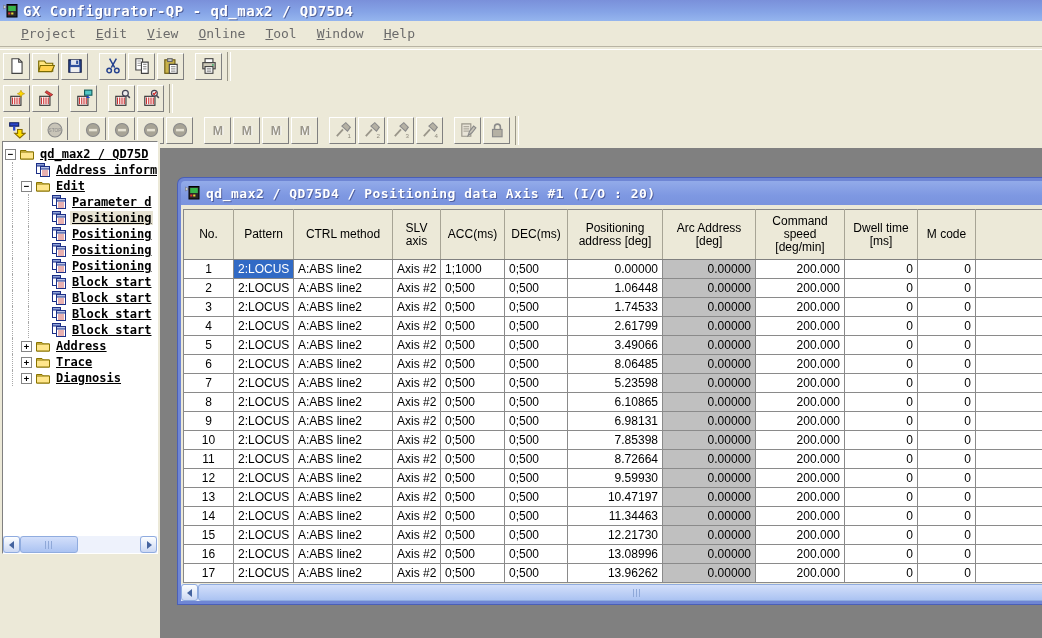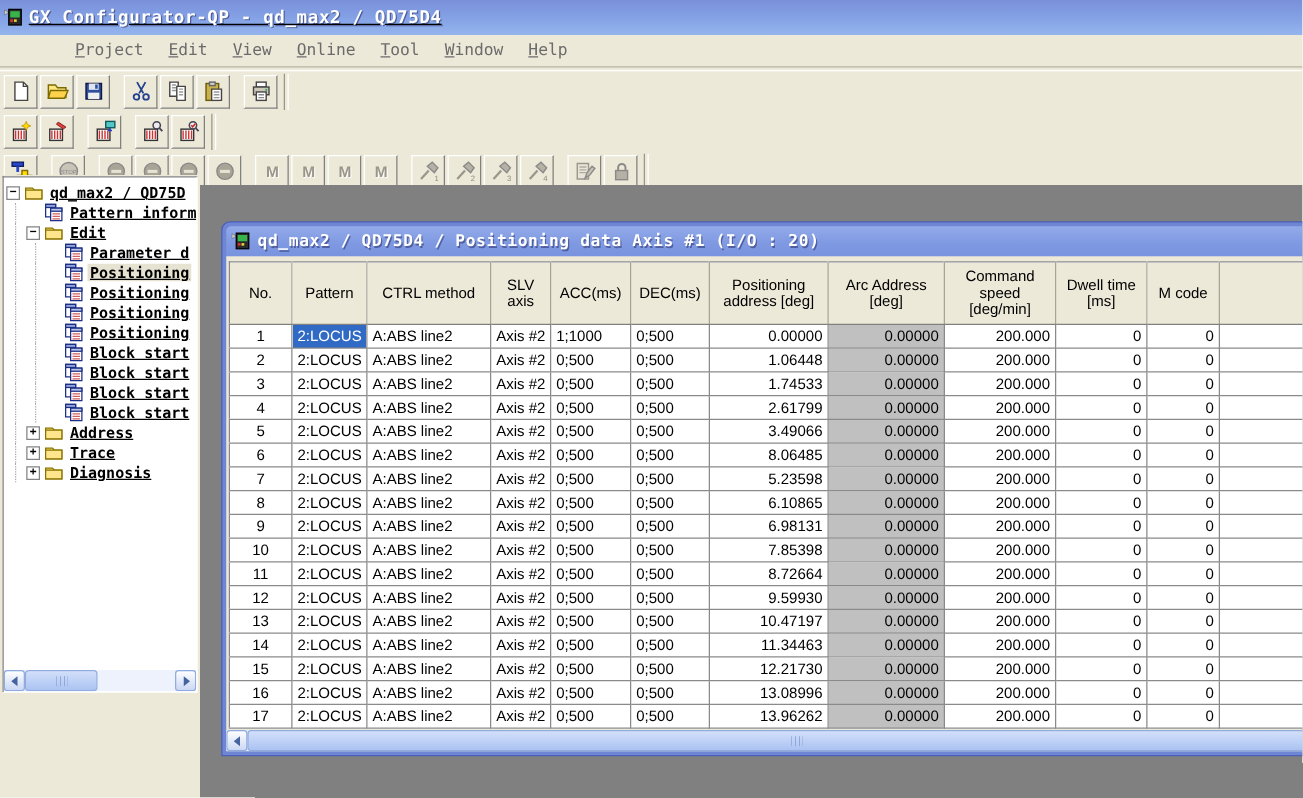--- a/index.html
+++ b/index.html
@@ -1,28 +1,28 @@
 <!DOCTYPE html>
 <html><head>
 <meta charset="utf-8">
 <style>
   html,body{margin:0;padding:0;}
   body{width:1042px;height:638px;overflow:hidden;position:relative;background:#ece9d8;
        font-family:"Liberation Sans","DejaVu Sans",sans-serif;}
 
   
-  #titlebar{height:28px;display:flex;align-items:center;padding-left:3px;gap:4px;
-    background:linear-gradient(180deg,#7a90da 0%,#85a3e6 55%,#95b5ee 100%);text-decoration:underline;}
+  #titlebar{height:21px;display:flex;align-items:center;padding-left:3px;gap:4px;
+    background:linear-gradient(180deg,#7a90da 0%,#85a3e6 55%,#95b5ee 100%);}
   .ticon{width:16px;height:16px;display:inline-flex;}
   .ticon svg{width:16px;height:16px;}
   .ttext{color:#fff;font:bold 14px "DejaVu Sans Mono","Liberation Mono",monospace;
     letter-spacing:.5px;text-shadow:1px 1px 0 rgba(10,10,60,.45);white-space:nowrap;}
 
   
-  #menubar{height:25px;display:flex;align-items:center;padding-left:11px;margin-left:39px;}
+  #menubar{height:25px;display:flex;align-items:center;padding-left:11px;}
   .menu-item{display:block;padding:2px 10px;color:#6b6b6b;
     font:13px "DejaVu Sans Mono","Liberation Mono",monospace;cursor:default;white-space:nowrap;}
   .menu-item::first-letter{text-decoration:underline;}
   .hgroove{height:2px;border-top:1px solid #b8b4a4;border-bottom:1px solid #fff;}
 
   
   .tb-band{height:32px;display:flex;align-items:center;padding-left:2px;}
   .tb-btn{width:27px;height:27px;margin:0 1px;padding:0;background:#ece9d8;
     border:1px solid;border-color:#fff #808080 #808080 #fff;
     display:flex;align-items:center;justify-content:center;cursor:default;}
@@ -342,21 +342,21 @@
           <span class="expander none"></span>
           <span class="tree-ico">
             <svg viewBox="0 0 16 16">
               <rect x="1.5" y="1.5" width="8" height="10" fill="#fff" stroke="#1c2f86"></rect>
               <rect x="1.5" y="1.5" width="8" height="2.5" fill="#8fa3d9" stroke="#1c2f86"></rect>
               <rect x="5.5" y="4.5" width="9" height="10" fill="#fff" stroke="#1c2f86"></rect>
               <rect x="5.5" y="4.5" width="9" height="2.5" fill="#b8c4e8" stroke="#1c2f86"></rect>
               <path d="M7 9h6M7 11h6M7 13h6" stroke="#d06060"></path>
             </svg>
           </span>
-          <span class="tree-label">Pattern inform</span>
+          <span class="tree-label">Address inform</span>
         </div>
         <div class="tree-row">
           <span class="guide"></span>
           <span class="expander">−</span>
           <span class="tree-ico">
             <svg viewBox="0 0 16 16">
               <path d="M1.5 4.5h5.5l1.5 1.5h6v7H1.5z" fill="#ffe070" stroke="#8a7400"></path>
               <path d="M1.5 6h13v7H1.5z" fill="#ffe68c" stroke="#8a7400"></path>
             </svg>
           </span>

